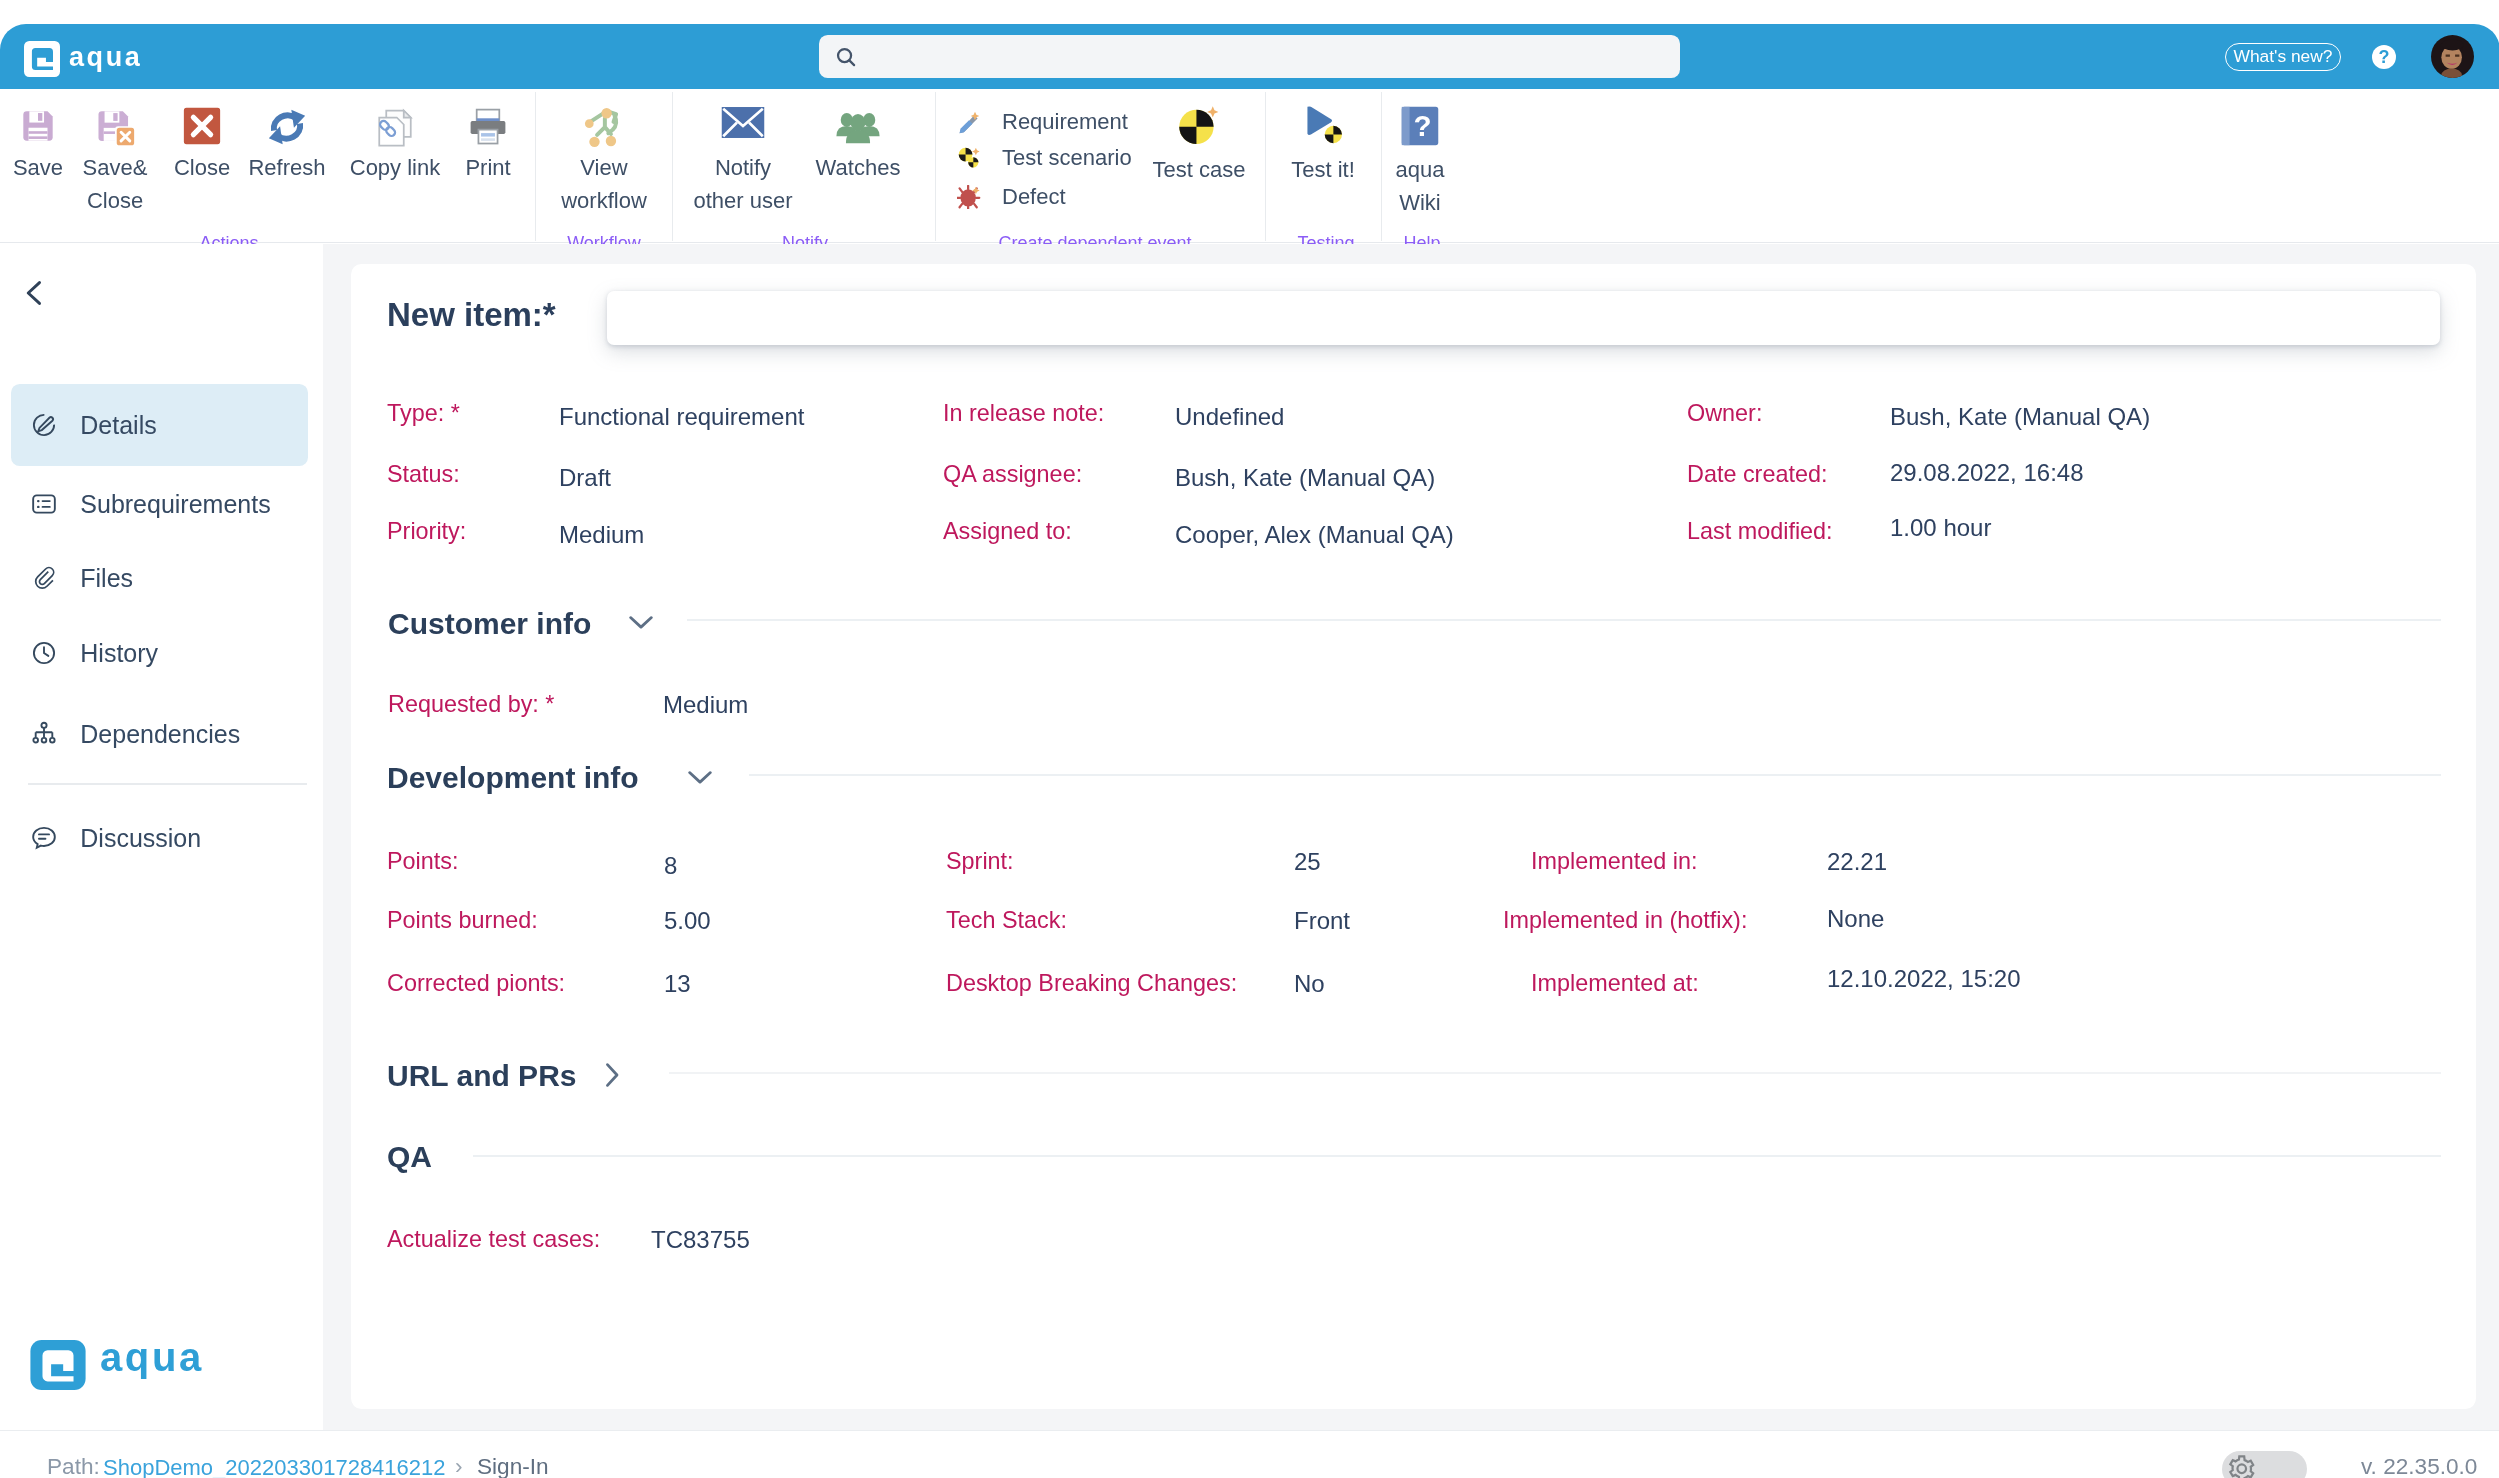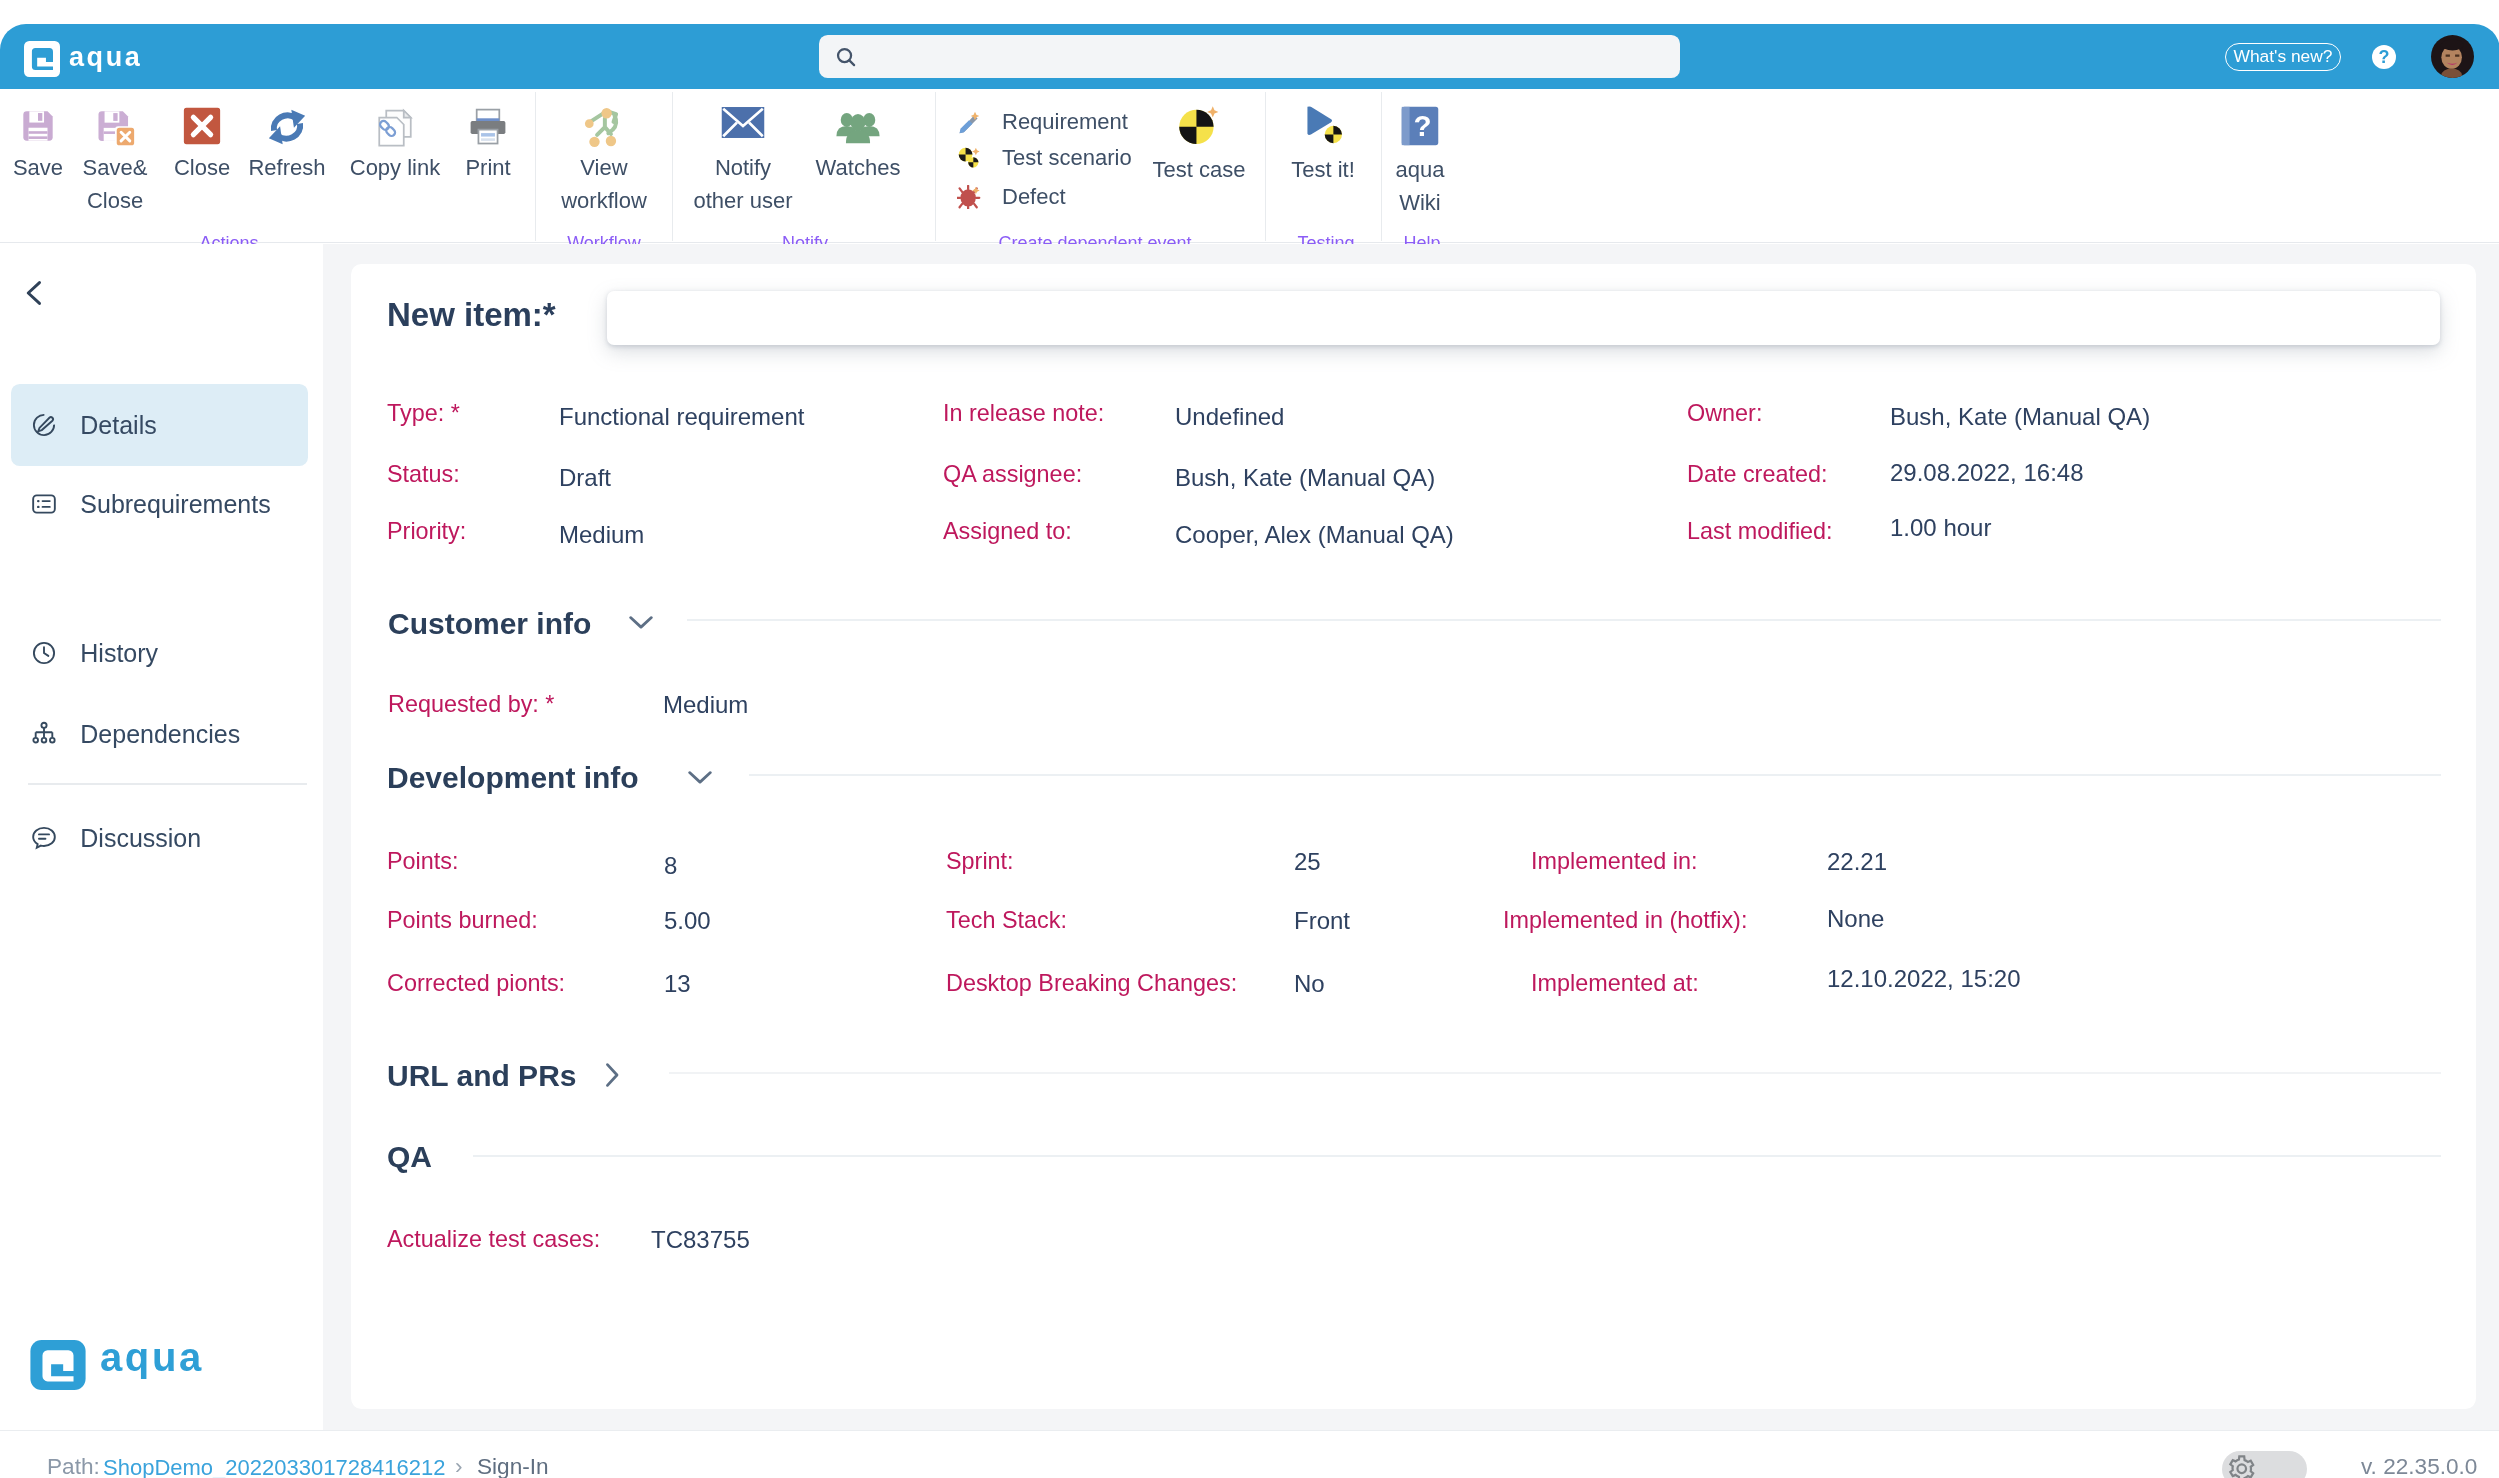--- a/index.html
+++ b/index.html
@@ -281,20 +281,26 @@
         <span class="ntx">Details</span>
         </div>
       <div class="nav-item" style="top:219px">
         <svg class="nic" width="26" height="26" viewBox="0 0 36 36" fill="none" stroke="#35495e" stroke-width="2.6">
           <rect x="3" y="6" width="30" height="24" rx="5"></rect>
           <path d="M10 14 h.2 M10 22 h.2" stroke-width="3.4" stroke-linecap="round"></path>
           <path d="M16 14 h10 M16 22 h10" stroke-linecap="round"></path>
         </svg>
         <span class="ntx">Subrequirements</span>
         </div>
+      <div class="nav-item" style="top:293px">
+        <svg class="nic" width="26" height="26" viewBox="0 0 36 36" fill="none" stroke="#35495e" stroke-width="2.6">
+          <path d="M25 9 L13 21 a4.2 4.2 0 1 0 6 6 L31 15 a7 7 0 0 0 -10 -10 L9 17 a9.7 9.7 0 0 0 14 14 l9 -9" transform="scale(0.92) translate(1,1)"></path>
+        </svg>
+        <span class="ntx">Files</span>
+        </div>
       <div class="nav-item" style="top:368px">
         <svg class="nic" width="26" height="26" viewBox="0 0 36 36" fill="none" stroke="#35495e" stroke-width="2.6">
           <circle cx="18" cy="18" r="14"></circle>
           <path d="M18 10 v8 l6 4" stroke-linecap="round"></path>
         </svg>
         <span class="ntx">History</span>
         </div>
       <div class="nav-item" style="top:449px">
         <svg class="nic" width="26" height="26" viewBox="0 0 36 36" fill="none" stroke="#35495e" stroke-width="2.6">
           <circle cx="18" cy="6" r="3.6"></circle>

